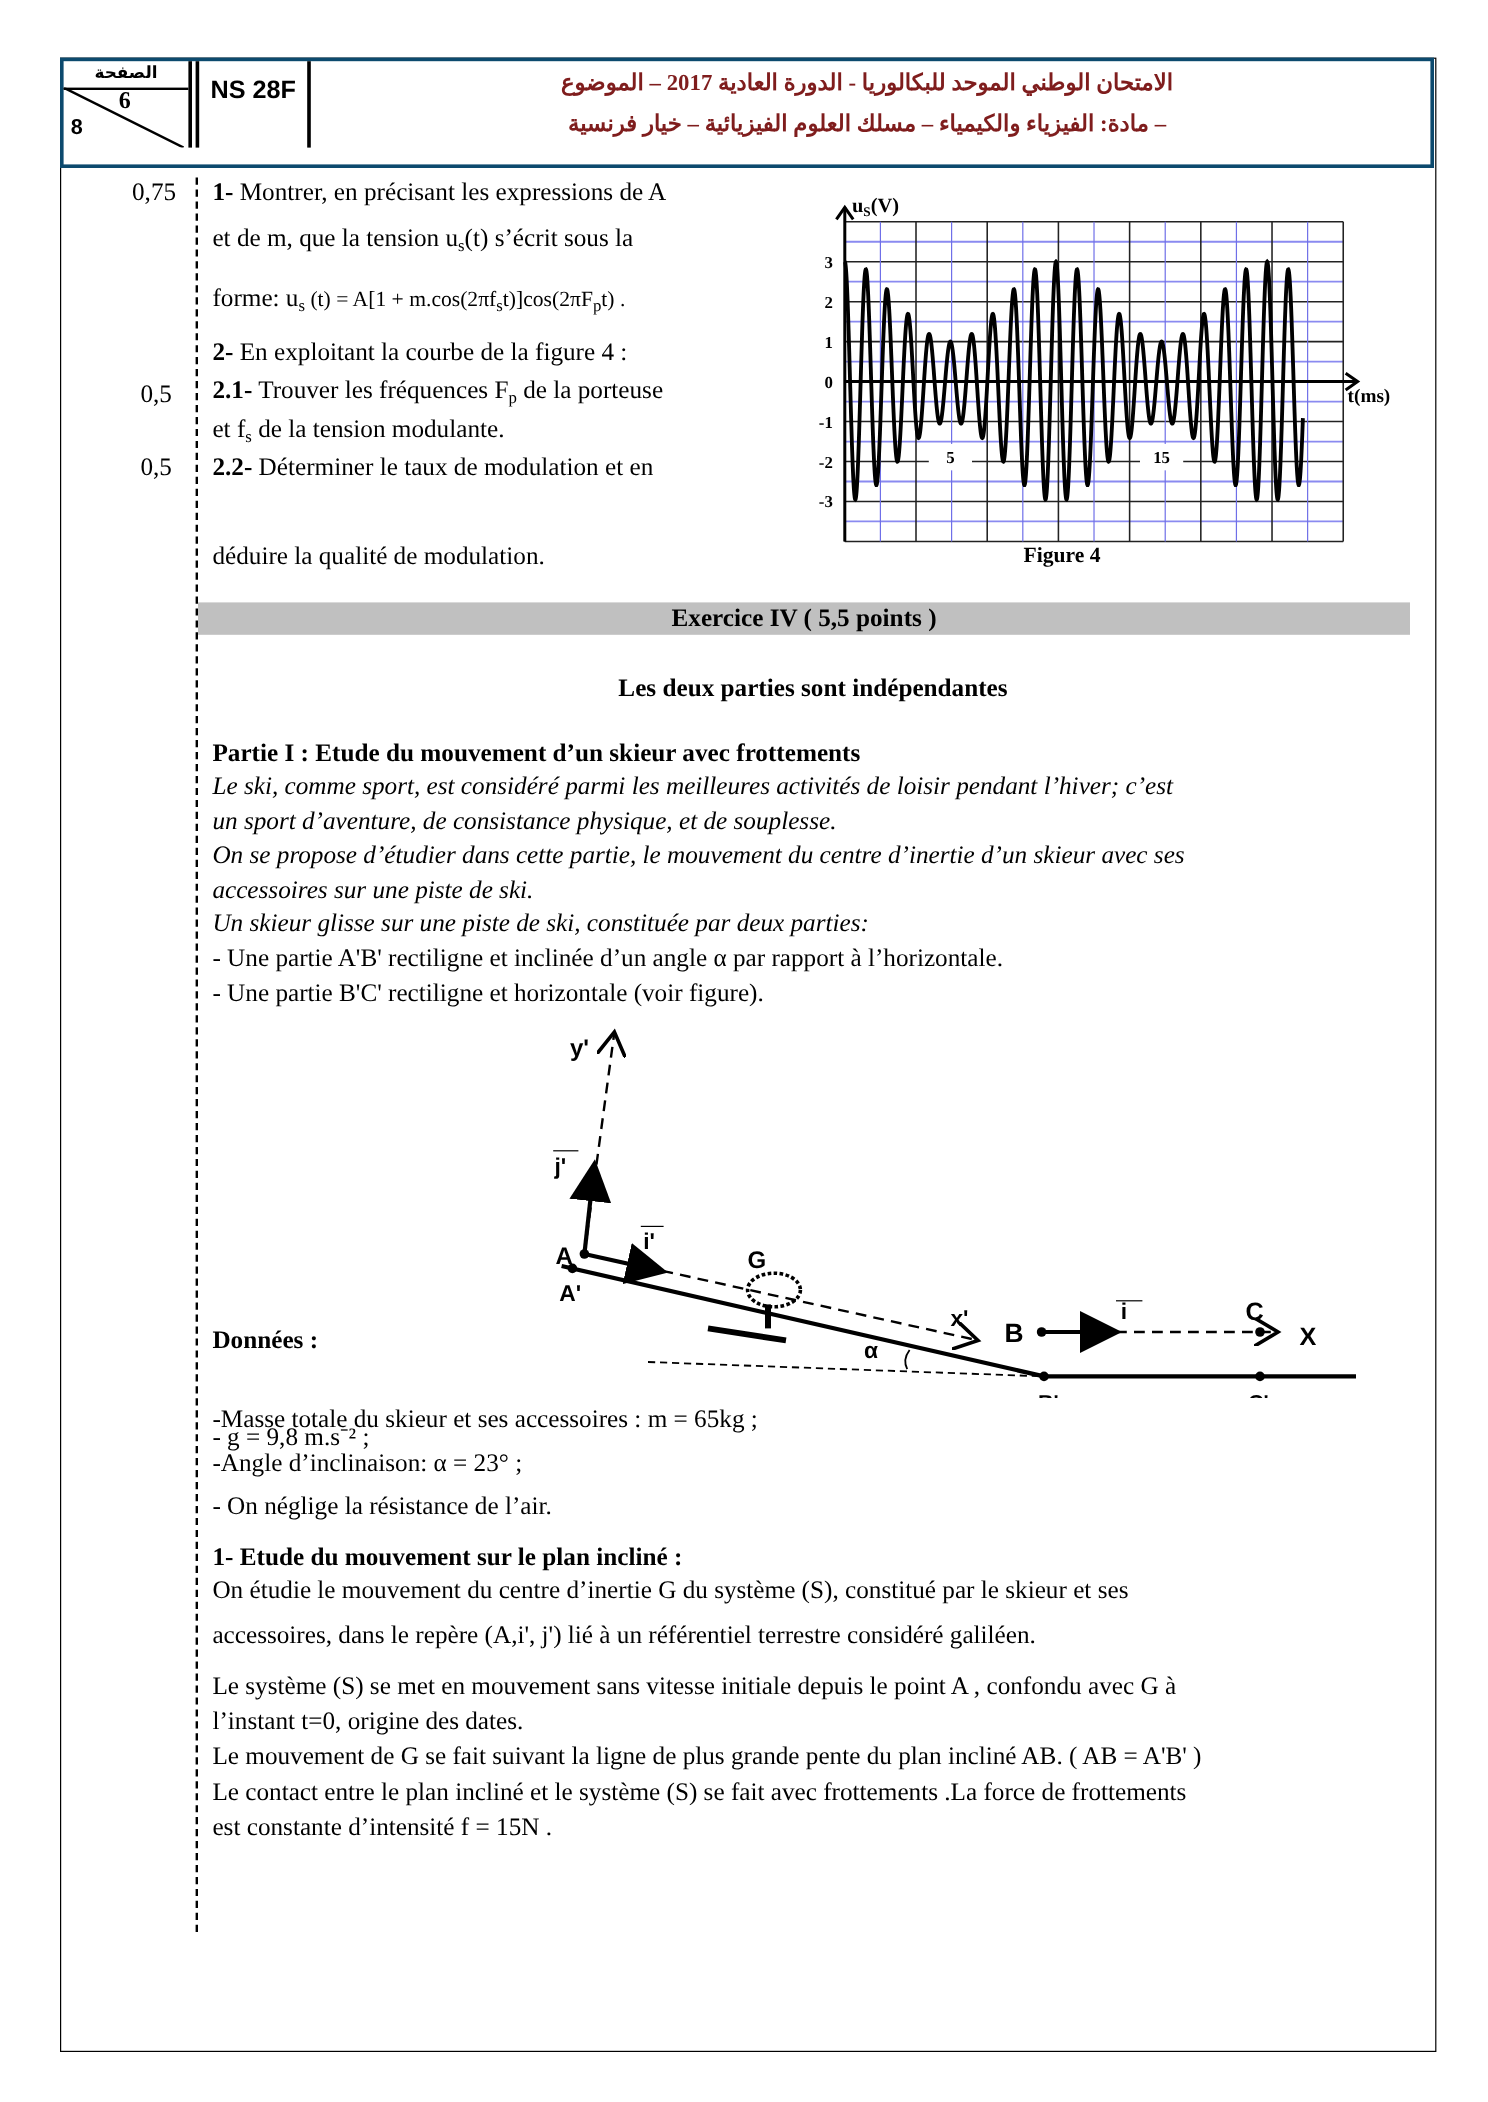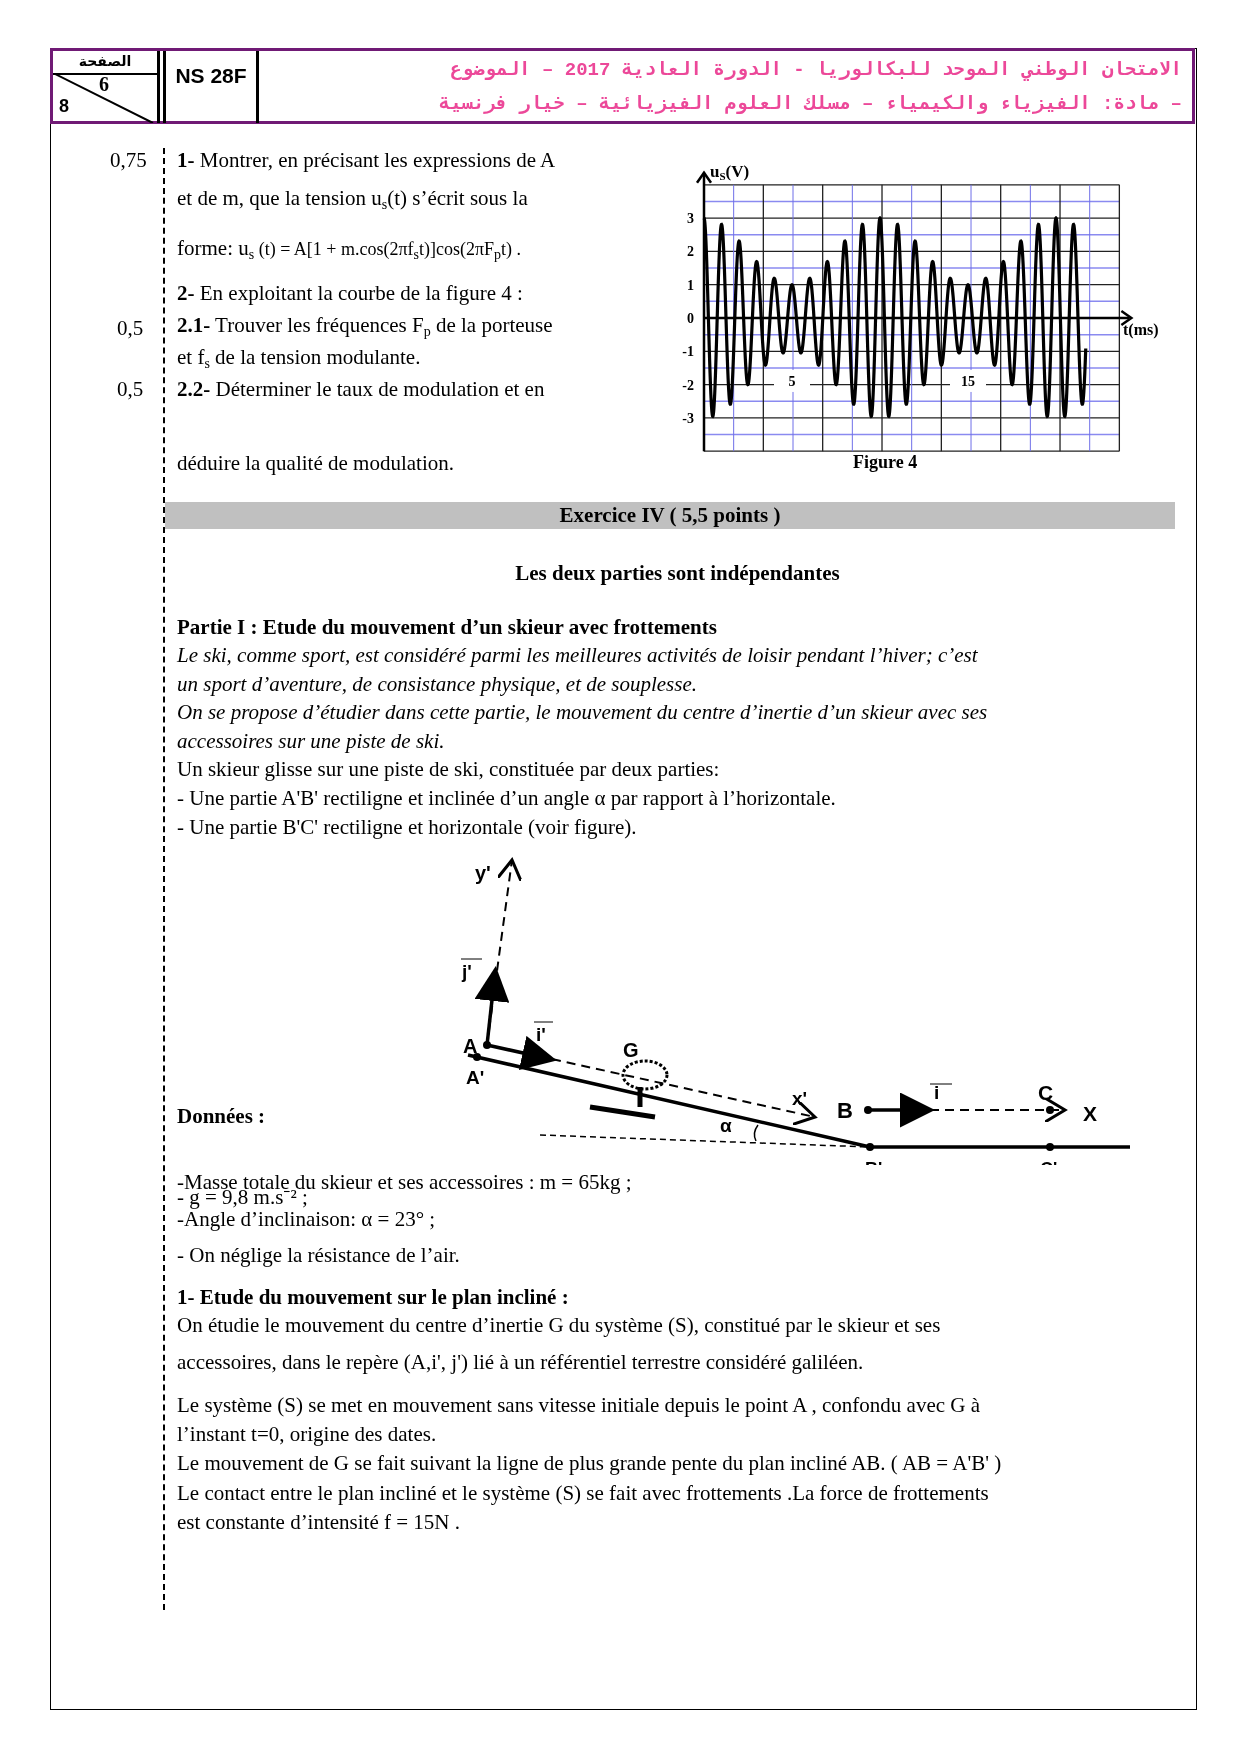--- a/index.html
+++ b/index.html
@@ -1,26 +1,26 @@
 <!DOCTYPE html>
 <html><head>
 <meta charset="utf-8">
 <style>
   html,body{margin:0;padding:0;background:#fff;}
   body{width:1240px;height:1752px;position:relative;font-family:"Liberation Serif",serif;color:#000;overflow:hidden;}
   .abs{position:absolute;}
   .frame{position:absolute;left:50px;top:48px;width:1145px;height:1660px;border:1.5px solid #000;}
-  .header{position:absolute;left:50px;top:48px;width:1145px;height:76px;border:3px solid #701a75;box-sizing:border-box;padding-left:43px;}
+  .header{position:absolute;left:50px;top:48px;width:1145px;height:92px;border:3px solid #0c4a6e;box-sizing:border-box;padding-left:43px;}
   .hdr-page{position:absolute;left:0;top:0;width:104px;height:72px;border-right:3px solid #000;}
   .hdr-page .top{position:absolute;left:0;top:0;width:104px;height:22px;border-bottom:2px solid #000;text-align:center;font-family:"DejaVu Sans",sans-serif;font-weight:bold;font-size:14px;line-height:20px;}
   .hdr-page .num6{position:absolute;left:46px;top:22px;font-size:20px;font-weight:bold;}
   .hdr-page .num8{position:absolute;left:6px;top:45px;font-family:"Liberation Sans",sans-serif;font-size:18px;font-weight:bold;}
   .hdr-page svg{position:absolute;left:0;top:22px;}
   .hdr-code{position:absolute;left:110px;top:0;width:90px;height:72px;border-right:3px solid #000;border-left:3px solid #000;font-family:"Liberation Sans",sans-serif;font-weight:bold;font-size:21px;line-height:50px;text-align:center;}
-  .hdr-title{position:absolute;left:210px;right:10px;top:0;height:72px;direction:rtl;color:#ec4899;font-family:Liberation Mono, monospace;font-weight:bold;}
+  .hdr-title{position:absolute;left:210px;right:10px;top:0;height:72px;direction:rtl;text-align:center;color:#7f1d1d;font-family:Liberation Serif, serif;font-weight:bold;}
   .hdr-title .l1{font-size:19px;line-height:34px;margin-top:2px;}
   .hdr-title .l2{font-size:19px;line-height:34px;}
   .dash{position:absolute;left:163px;top:148px;height:1462px;border-left:2px dashed #000;}
   .score{position:absolute;font-size:21px;margin-left:20px;}
   .t{position:absolute;font-size:21px;white-space:nowrap;}
   .b{font-weight:bold;}
   .it{font-style:italic;}
   .sub{font-size:14px;vertical-align:-4px;}
   .ex-bar{position:absolute;left:165px;top:502px;width:1010px;height:27px;background:#c0c0c0;text-align:center;font-weight:bold;font-size:21px;line-height:27px;}
   .fig-cap{position:absolute;font-weight:bold;font-size:18px;}
@@ -126,21 +126,21 @@
 <div class="fig-cap" style="left:853px;top:452px;">Figure 4</div>
 
 <div class="ex-bar">Exercice IV  ( 5,5 points )</div>
 
 <div class="t b" style="left:0;width:1355px;text-align:center;top:561px;">Les deux parties sont indépendantes</div>
 <div class="t b" style="left:177px;top:615px;">Partie I : Etude du mouvement d’un skieur avec frottements</div>
 <div class="t it" style="left:177px;top:643px;">   Le ski, comme sport, est considéré parmi les meilleures activités de loisir pendant l’hiver; c’est</div>
 <div class="t it" style="left:177px;top:672px;">un sport d’aventure, de consistance physique, et de souplesse.</div>
 <div class="t it" style="left:177px;top:700px;">On se propose d’étudier dans cette partie, le mouvement du centre d’inertie d’un skieur avec ses</div>
 <div class="t it" style="left:177px;top:729px;">accessoires sur une piste de ski.</div>
-<div class="t" style="left:177px;top:757px;">   Un skieur glisse sur une piste de ski, constituée par deux parties:</div>
+<div class="t" style="left:177px;top:757px;font-style:italic;">   Un skieur glisse sur une piste de ski, constituée par deux parties:</div>
 <div class="t" style="left:177px;top:786px;">- Une partie A'B' rectiligne et inclinée d’un angle  α  par rapport à l’horizontale.</div>
 <div class="t" style="left:177px;top:815px;">- Une partie B'C' rectiligne et horizontale (voir figure).</div>
 
 <svg class="abs diag" style="left:440px;top:845px;" width="720" height="320">
   <defs>
     <marker id="ah" markerWidth="10" markerHeight="10" refX="8" refY="5" orient="auto">
         <path d="M0,0 L10,5 L0,10 z" fill="#000"></path>
       </marker>
     <marker id="oh" markerWidth="12" markerHeight="12" refX="10" refY="6" orient="auto">
         <path d="M0,0 L10,6 L0,12" fill="none" stroke="#000" stroke-width="1.5"></path>

